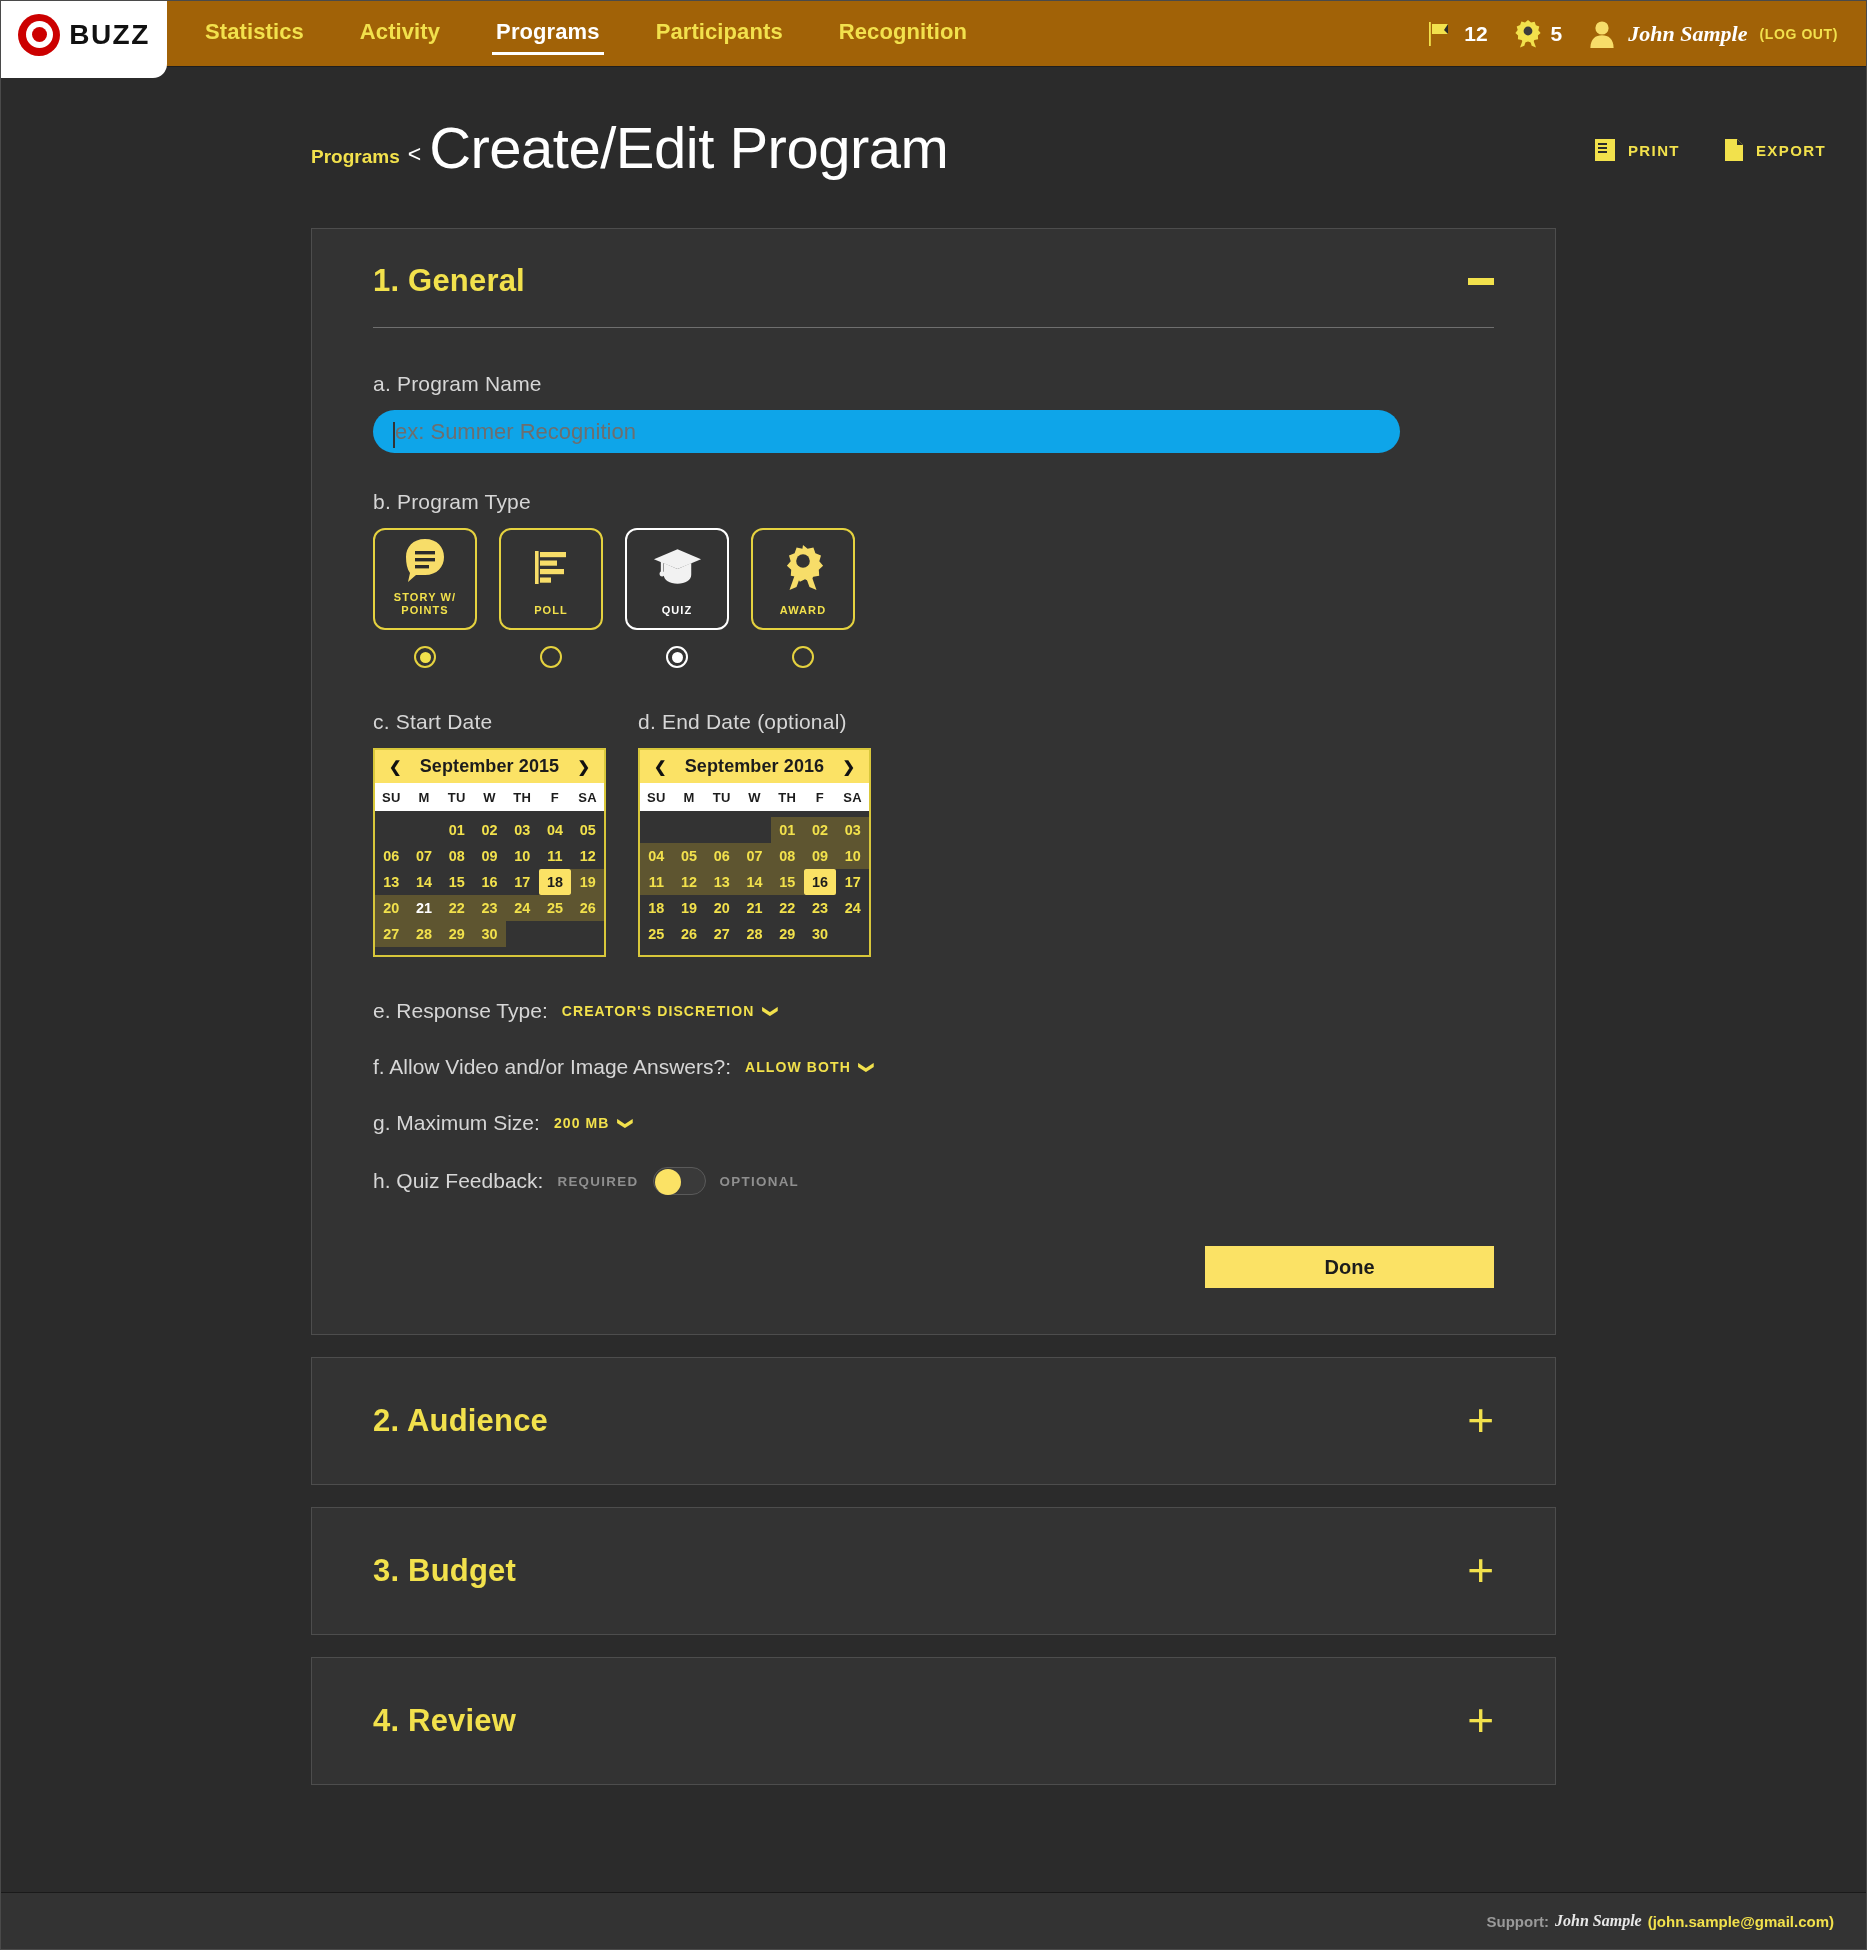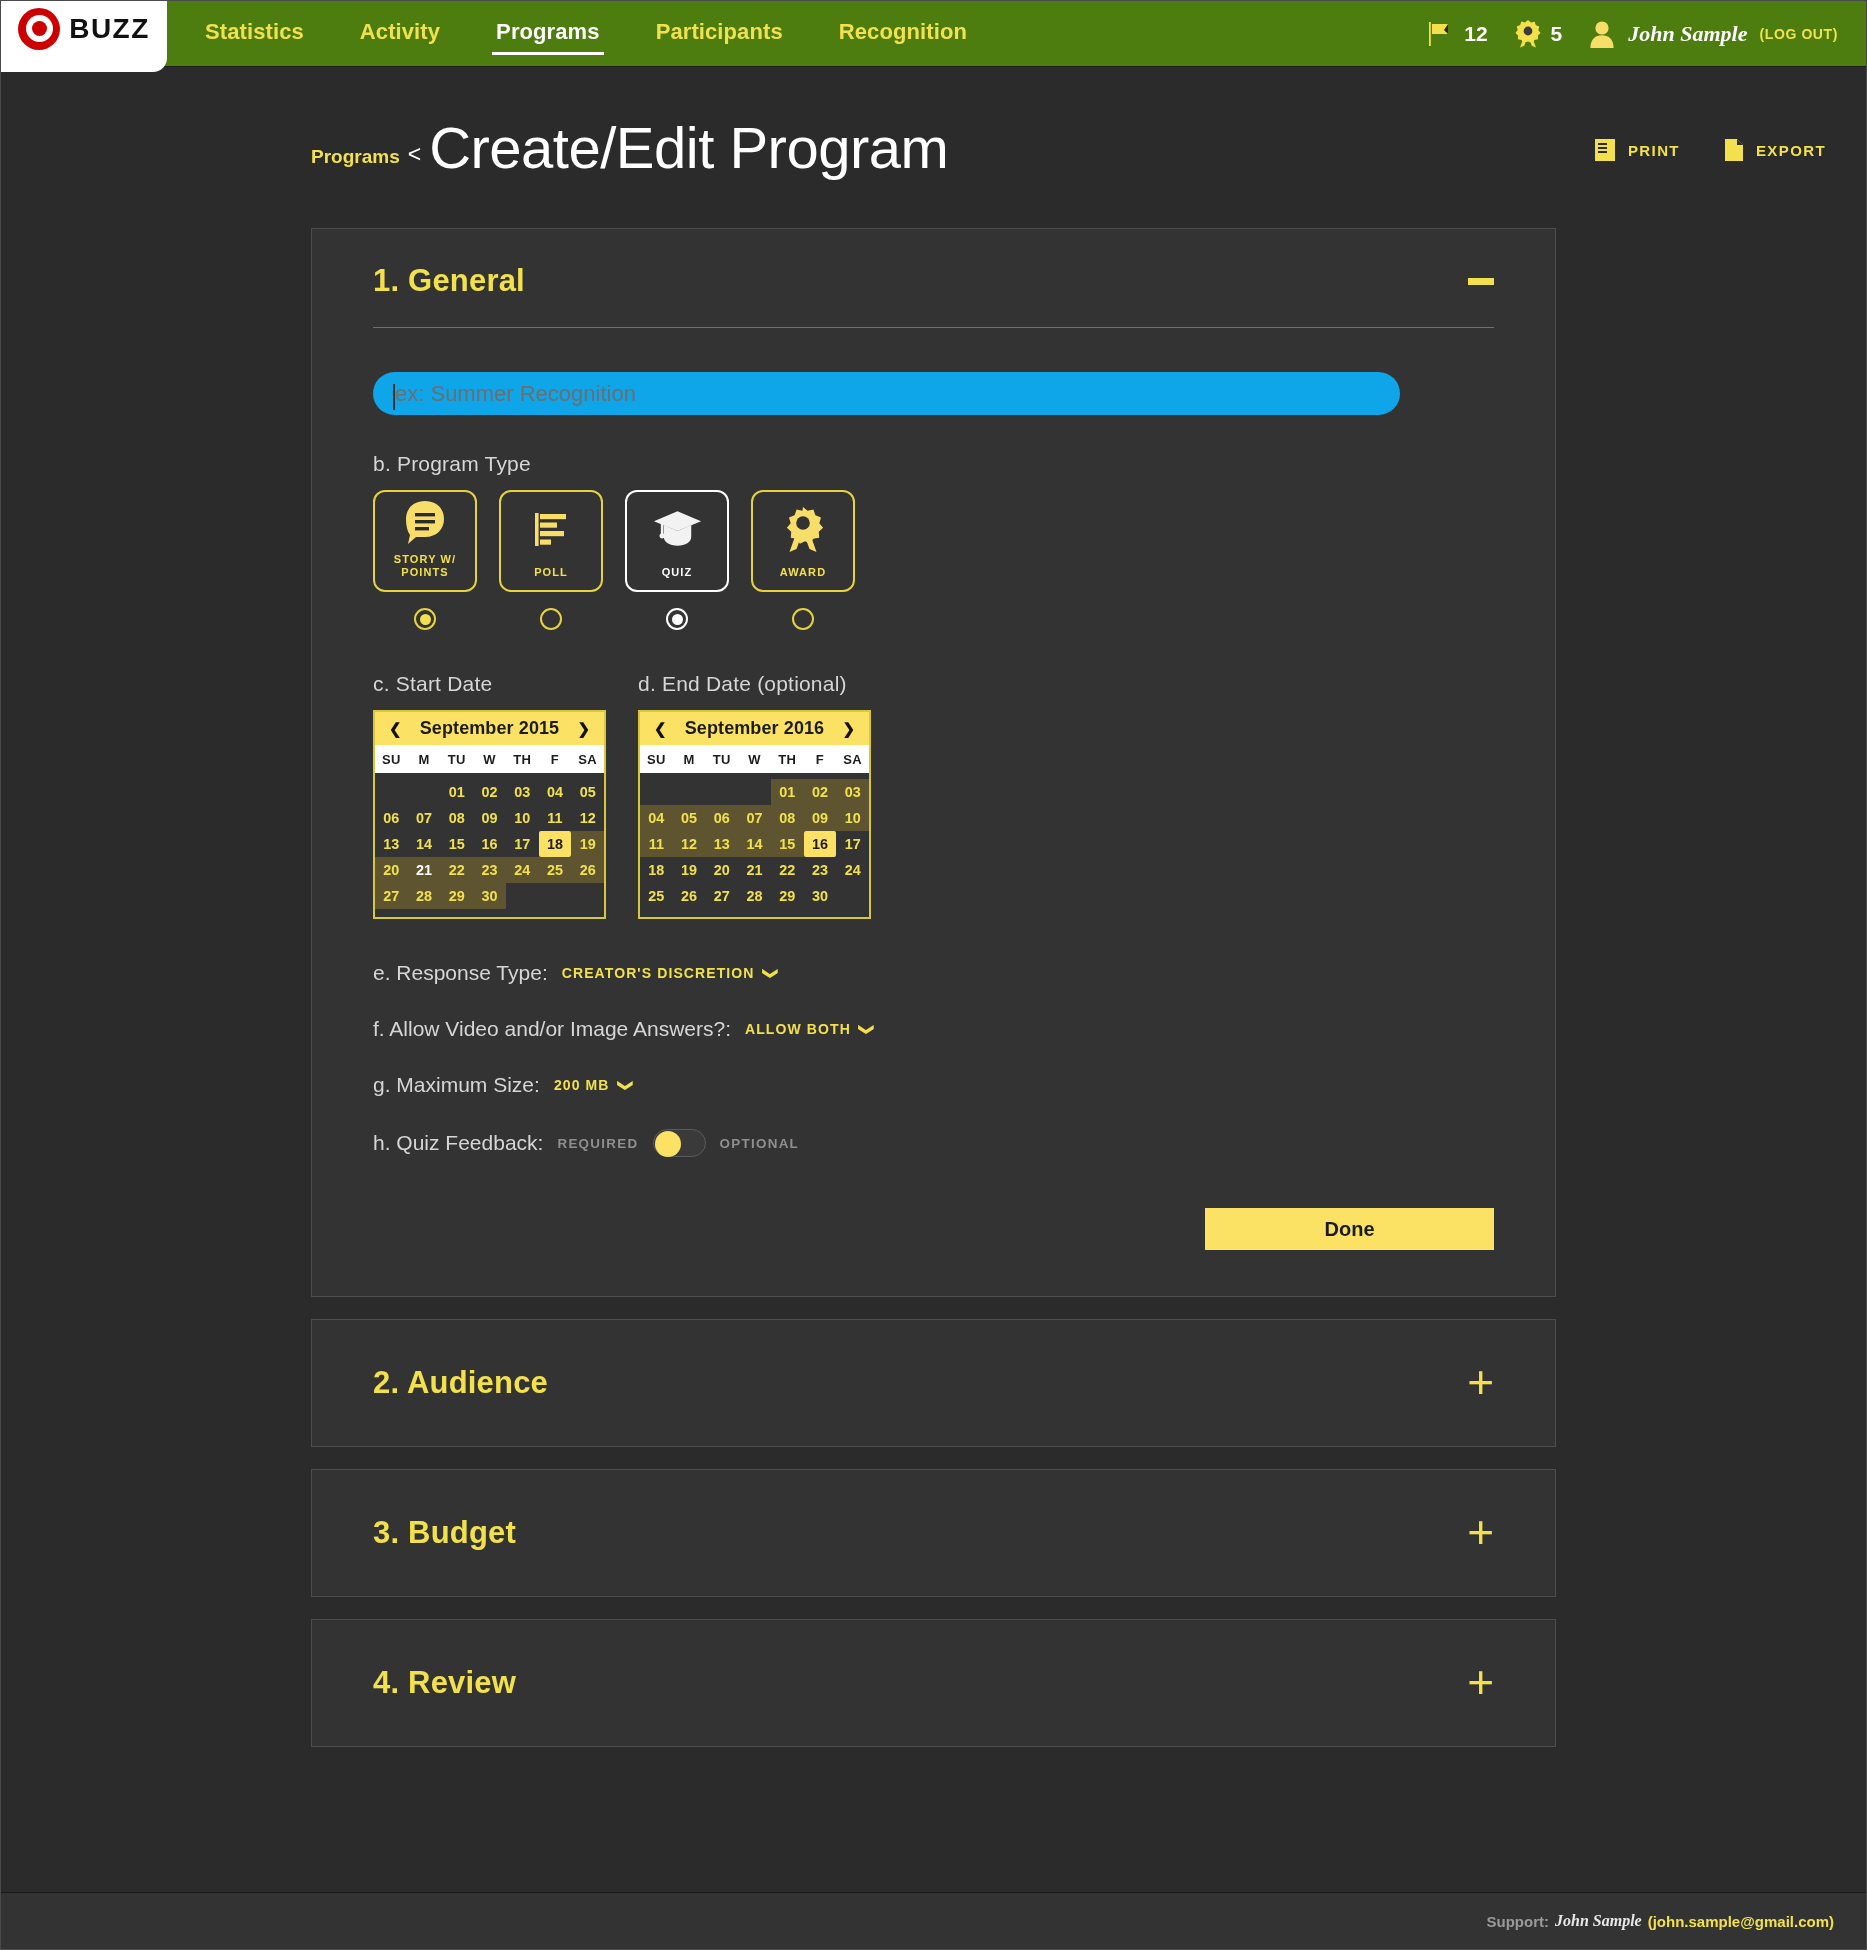--- a/index.html
+++ b/index.html
@@ -17,24 +17,23 @@
     height: 1950px;
     background: #2b2b2b;
     border: 1px solid #4a4a4a;
     overflow: hidden;
   }
 
   
   .topbar {
     position: relative;
     height: 66px;
-    background: #4d7c0f;
+    background: #a16207;
     border-bottom: 1px solid #1e1e1e;
     display: flex;
-    align-items: center;
   }
   .logo-plate {
     width: 166px;
     height: 87px;
     background: #ffffff;
     border-bottom-right-radius: 14px;
     display: flex;
     align-items: center;
     justify-content: center;
     gap: 9px;
@@ -567,20 +566,21 @@
     <section class="panel">
       <div class="panel-head">
         <span class="panel-title">1. General</span>
         <span class="minus-bar"></span>
       </div>
       <div class="panel-rule"></div>
 
       <div class="panel-body">
 
         
+        <div class="field-label">a. Program Name</div>
         <span class="input-wrap">
           <input class="name-input" type="text" placeholder="ex: Summer Recognition" style="">
           <span class="caret"></span>
         </span>
 
         <div class="spacer-lg"></div>
 
         
         <div class="field-label">b. Program Type</div>
 

